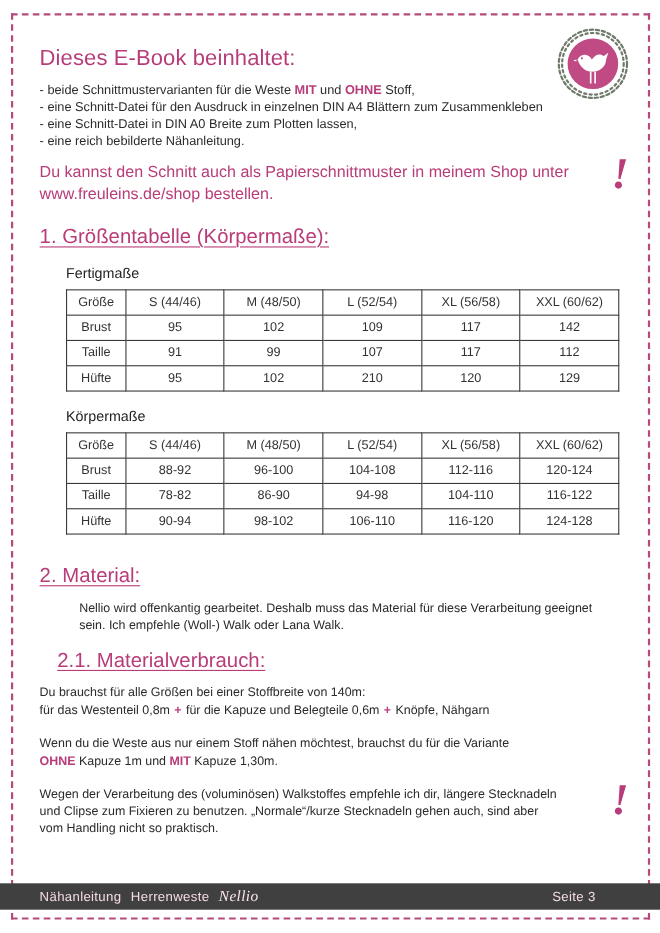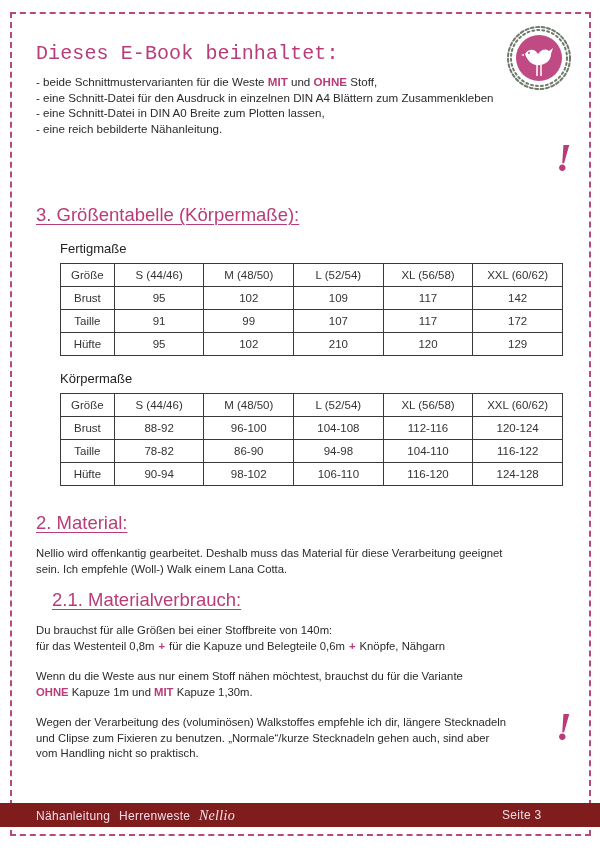--- a/index.html
+++ b/index.html
@@ -10,21 +10,21 @@
       position: absolute; left: 10px; top: 12px; width: 581px; height: 824px;
       border: 2px dashed #b54a7c;
     }
 
     .logo {
       position: absolute; left: 505px; top: 24px; width: 68px; height: 68px;
     }
 
     .title {
       position: absolute; left: 36px; top: 42px;
-      font-family: Liberation Mono, monospace; font-size: 20px; color: #b83c79;
+      font-family: Liberation Sans, sans-serif; font-size: 20px; color: #b83c79;
       letter-spacing: 0.1px;
       text-align: center;
     }
 
     .intro-list {
       position: absolute; left: 36px; top: 74px; list-style: none;
       font-family: "Liberation Sans", sans-serif; font-size: 11.6px; line-height: 15.5px; color: #2a2a2a;
     }
     .hl { color: #b83c79; font-weight: bold; }
 
@@ -66,30 +66,30 @@
     table.size-table td, table.size-table th {
       border: 1.5px solid #3a3a3a; height: 23px; text-align: center; font-weight: normal; padding: 0 2px;
     }
     table.size-table .c0 { width: 48px; }
     table.size-table .cn { width: 80px; }
 
     .para {
       position: absolute; left: 36px; width: 520px;
       font-family: "Liberation Sans", sans-serif; font-size: 11.3px; line-height: 15.5px; color: #2a2a2a;
     }
-    .p-material { top: 546px; }
+    .p-material { top: 546px; margin-left: 36px; }
     .p-fabric { top: 623px; }
     .p-variant { top: 669px; }
     .p-pins { top: 715px; }
     .u { }
     .plus { color: #b83c79; font-weight: bold; padding: 0 4px; }
 
     .footer-bar {
       position: absolute; left: 0; top: 803px; width: 600px; height: 24px;
-      background: #7f1d1d; color: #f4dbe7;
+      background: #404040; color: #f4dbe7;
       font-family: "Liberation Sans", sans-serif; font-size: 12px;
     }
     .footer-left { position: absolute; left: 36px; top: 5px; letter-spacing: 0.3px; }
     .footer-left span { margin-right: 5px; }
     .footer-brand {
       font-family: "Liberation Serif", serif; font-style: italic; font-size: 14px; color: #f9e3ee;
     }
     .footer-right { position: absolute; left: 502px; top: 5px; letter-spacing: 0.3px; }
   </style>
 </head>
@@ -118,24 +118,26 @@
 <ul class="intro-list">
   <li>
     <span>- beide Schnittmustervarianten für die Weste </span><span class="hl">MIT</span><span> und </span><span class="hl">OHNE</span><span> Stoff,</span>
   </li>
   <li>- eine Schnitt-Datei für den Ausdruck in einzelnen DIN A4 Blättern zum Zusammenkleben</li>
   <li>- eine Schnitt-Datei in DIN A0 Breite zum Plotten lassen,</li>
   <li>- eine reich bebilderte Nähanleitung.</li>
 </ul>
 
 <div class="shop-note">
+  <div>Du kannst den Schnitt auch als Papierschnittmuster in meinem Shop unter</div>
+  <div>www.freuleins.de/shop bestellen.</div>
 </div>
 <div class="exclaim exclaim-1">!</div>
 
-<div class="section-heading sec-1">3.  Größentabelle (Körpermaße):</div>
+<div class="section-heading sec-1">1.  Größentabelle (Körpermaße):</div>
 
 <div class="table-caption cap-1">Fertigmaße</div>
 <table class="size-table tbl-1">
   <tbody>
       <tr>
     <th class="c0">Größe</th>
     <th class="cn">S (44/46)</th>
     <th class="cn">M (48/50)</th>
     <th class="cn">L (52/54)</th>
     <th class="cn">XL (56/58)</th>
@@ -148,21 +150,21 @@
     <td>109</td>
     <td>117</td>
     <td>142</td>
   </tr>
   <tr>
     <td>Taille</td>
     <td>91</td>
     <td>99</td>
     <td>107</td>
     <td>117</td>
-    <td>172</td>
+    <td>112</td>
   </tr>
   <tr>
     <td>Hüfte</td>
     <td>95</td>
     <td>102</td>
     <td>210</td>
     <td>120</td>
     <td>129</td>
   </tr>
 </tbody>
@@ -202,21 +204,21 @@
     <td>106-110</td>
     <td>116-120</td>
     <td>124-128</td>
   </tr>
 </tbody>
   </table>
 
 <div class="section-heading sec-2">2.  Material:</div>
 <div class="para p-material">
   <div>Nellio wird offenkantig gearbeitet. Deshalb muss das Material für diese Verarbeitung geeignet</div>
-  <div><span>sein. Ich empfehle (Woll-) </span><span class="u">Walk</span><span> einem Lana Cotta.</span></div>
+  <div><span>sein. Ich empfehle (Woll-) </span><span class="u">Walk</span><span> oder Lana Walk.</span></div>
 </div>
 
 <div class="section-heading sec-21">2.1.  Materialverbrauch:</div>
 
 <div class="para p-fabric">
   <div>Du brauchst für alle Größen bei einer Stoffbreite von 140m:</div>
   <div>
     <span>für das Westenteil  0,8m</span><span class="plus">+</span><span>für die Kapuze und Belegteile 0,6m</span><span class="plus">+</span><span>Knöpfe, Nähgarn</span>
   </div>
 </div>

